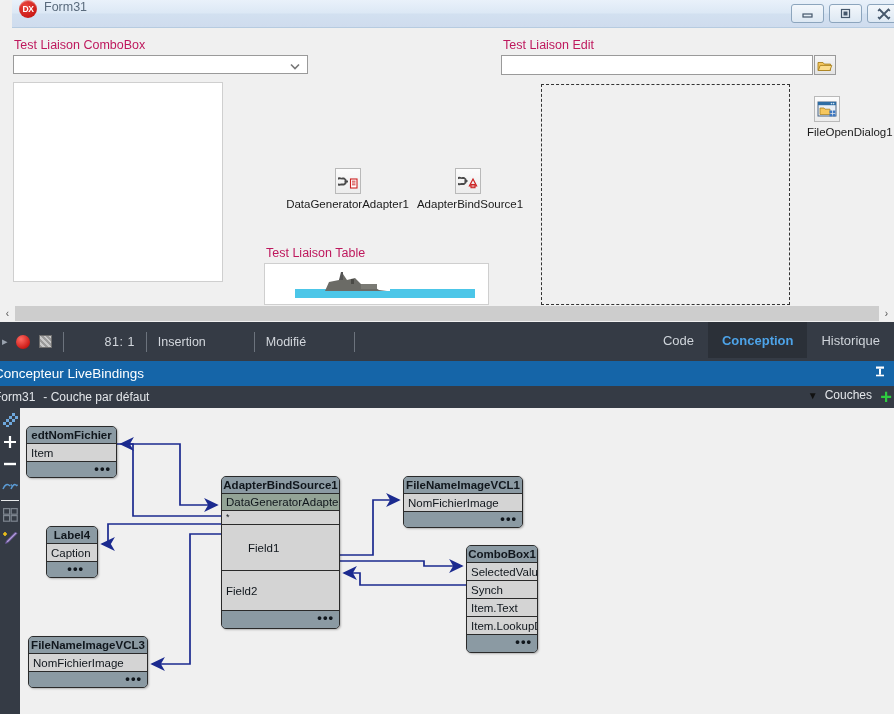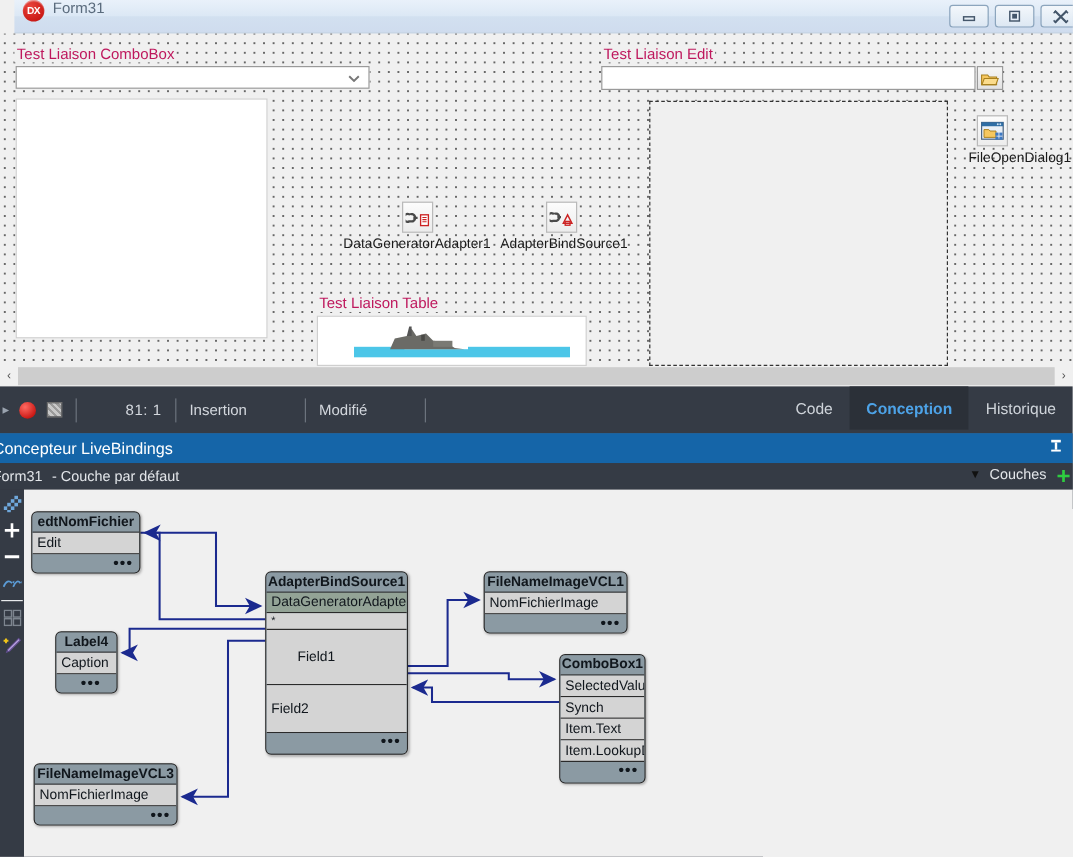--- a/index.html
+++ b/index.html
@@ -422,21 +422,21 @@
           <path d="M320 147 L353 147 L353 92 L379 92" marker-end="url(#ah)"></path>
 
           <path d="M320 153 L404 153 L404 158 L442 158" marker-end="url(#ah)"></path>
 
           <path d="M446 177 L340 177 L340 165 L324 165" marker-end="url(#ah)"></path>
         </g>
       </svg>
 
       <div class="node" style="left:6px; top:18px; width:91px;">
         <div class="node-head">edtNomFichier</div>
-        <div class="node-row" style="height:18px;">Edit</div>
+        <div class="node-row" style="height:18px;">Item</div>
         <div class="node-foot">
             <span class="dots">•••</span>
           </div>
       </div>
 
       <div class="node" style="left:26px; top:118px; width:52px;">
         <div class="node-head">Label4</div>
         <div class="node-row" style="height:18px;">Caption</div>
         <div class="node-foot">
             <span class="dots" style="right:13px;">•••</span>

